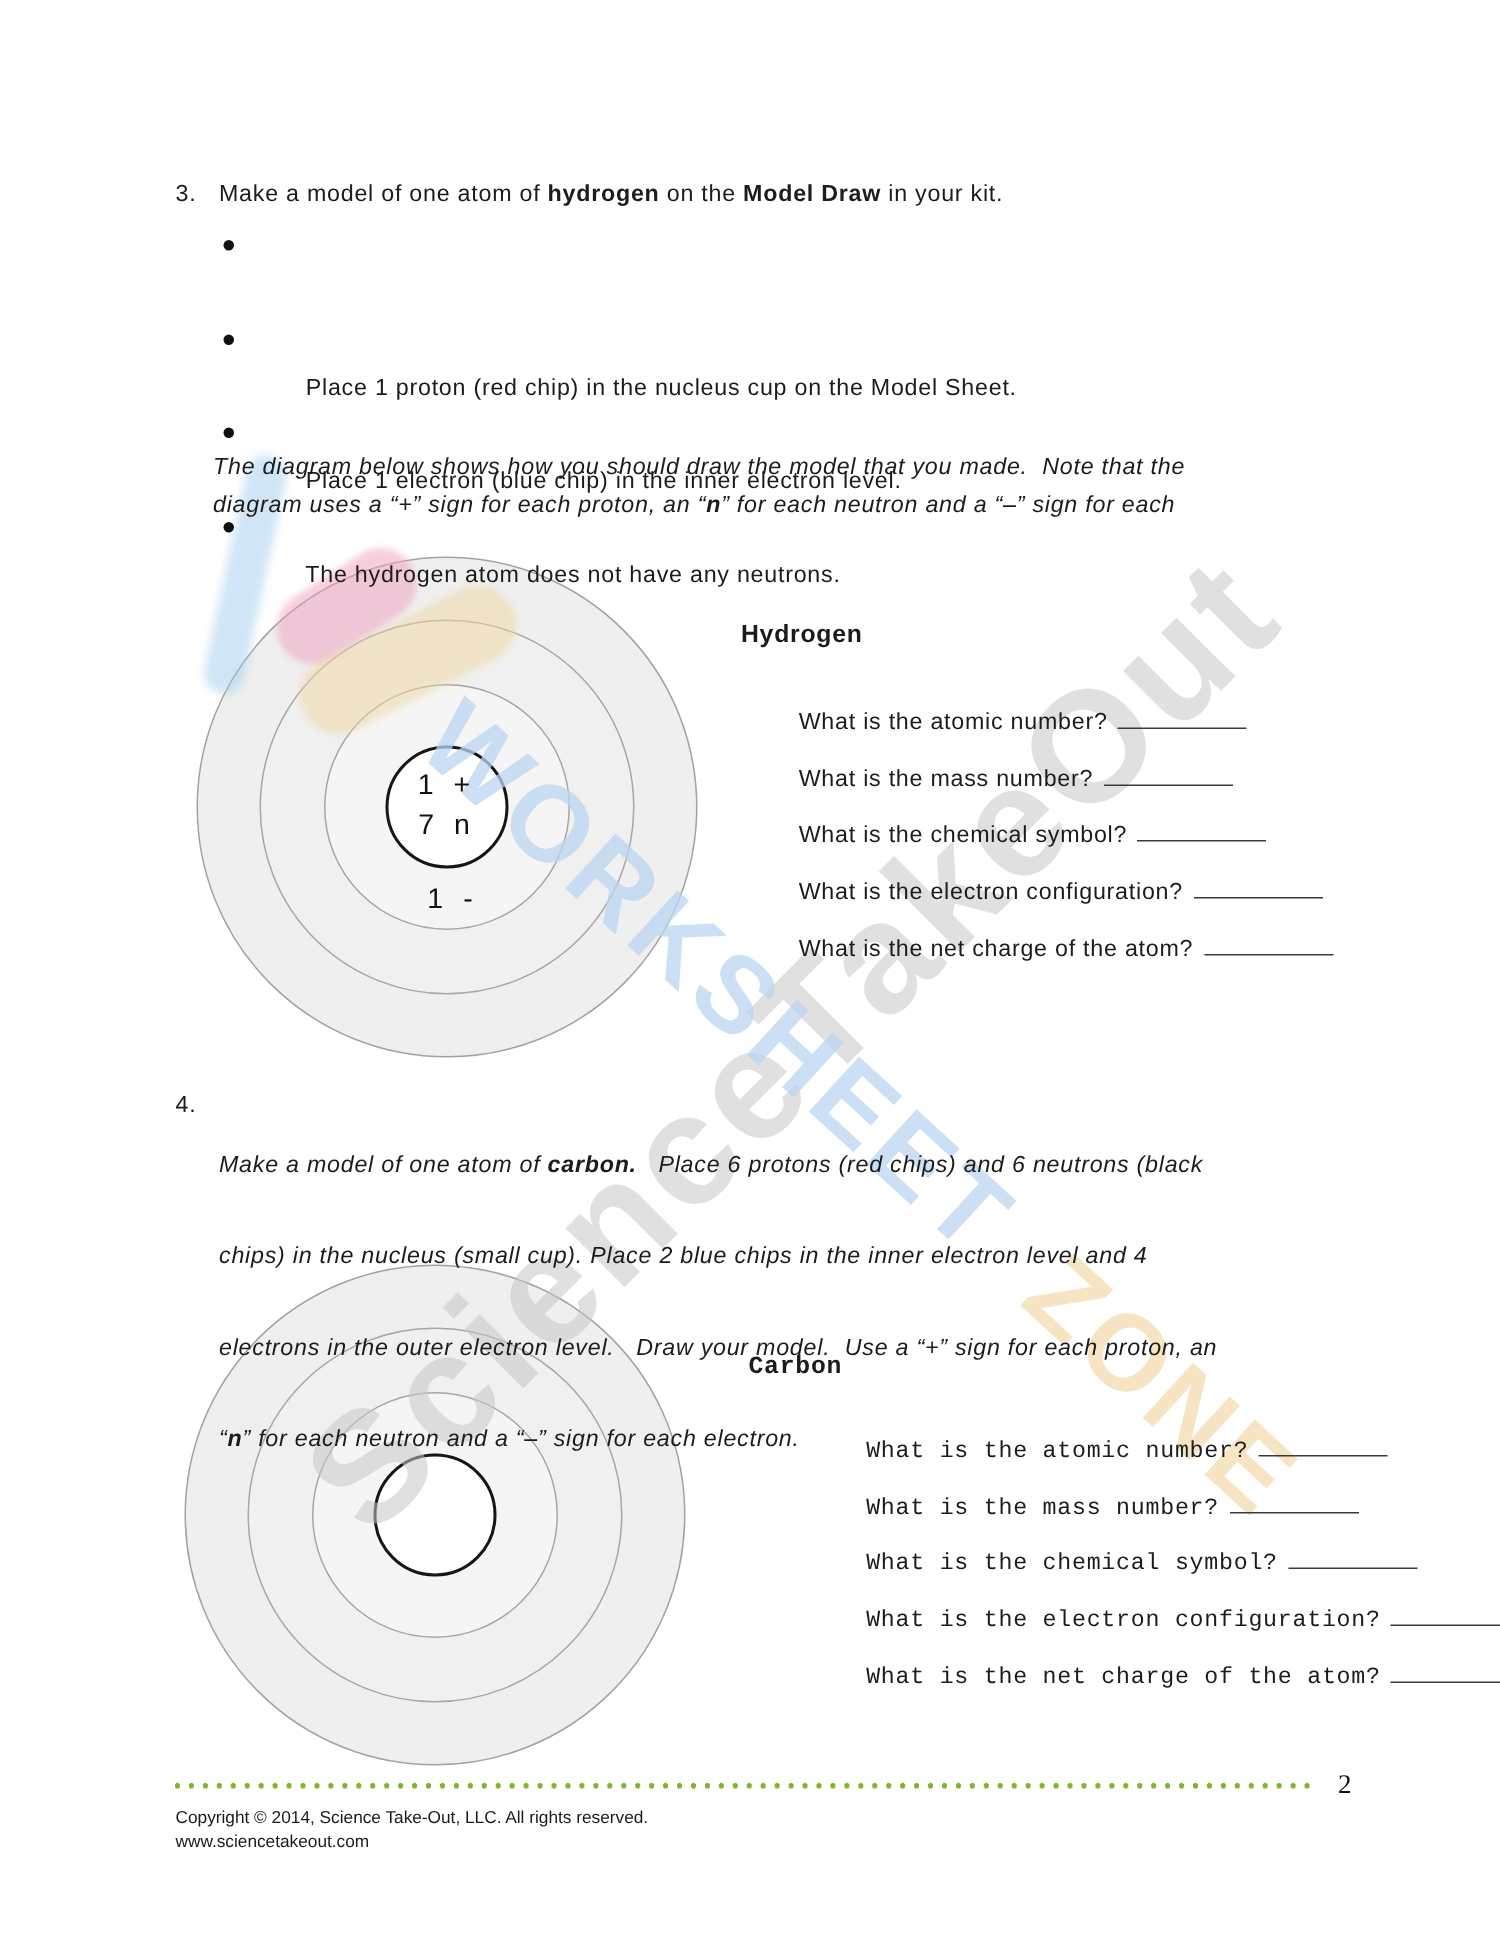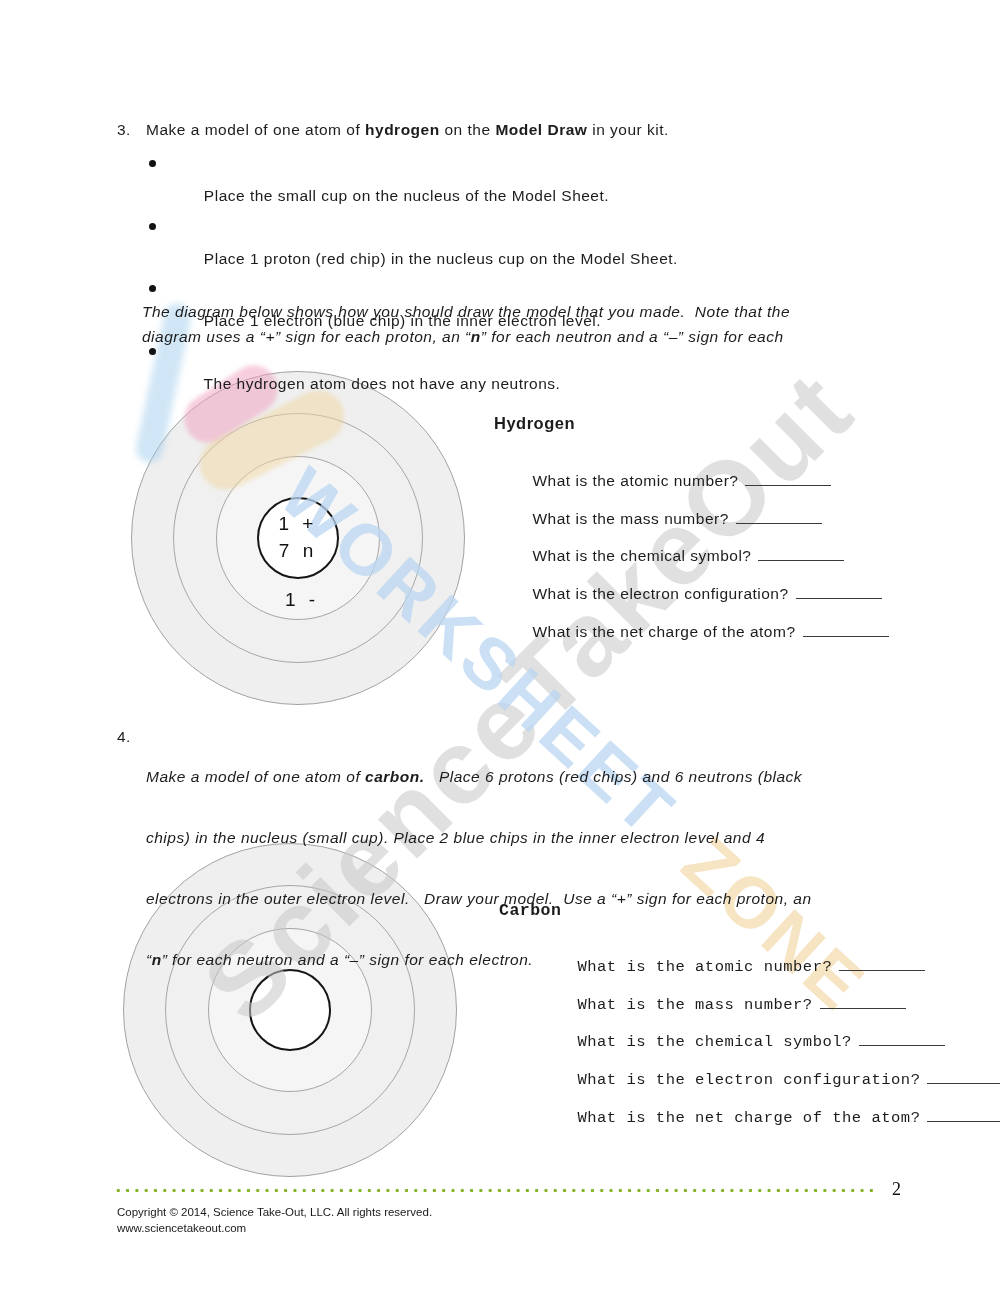--- a/index.html
+++ b/index.html
@@ -121,21 +121,21 @@
   </div>
 
   <div class="item item3">
     <span class="item-num">3.</span>
     <div class="item-text"><span>Make a model of one atom of </span><b>hydrogen</b><span> on the </span><b>Model Draw</b><span> in your kit.</span></div>
   </div>
 
   <ul class="bullets">
     <li>
       <span class="dot"></span>
-      <span>Place the small cup on the nucleus of the Model Sheet.</span></li>
+      </li>
     <li>
       <span class="dot"></span>
       <span>Place 1 proton (red chip) in the nucleus cup on the Model Sheet.</span></li>
     <li>
       <span class="dot"></span>
       <span>Place 1 electron (blue chip) in the inner electron level.</span></li>
     <li>
       <span class="dot"></span>
       <span>The hydrogen atom does not have any neutrons.</span></li>
   </ul>

